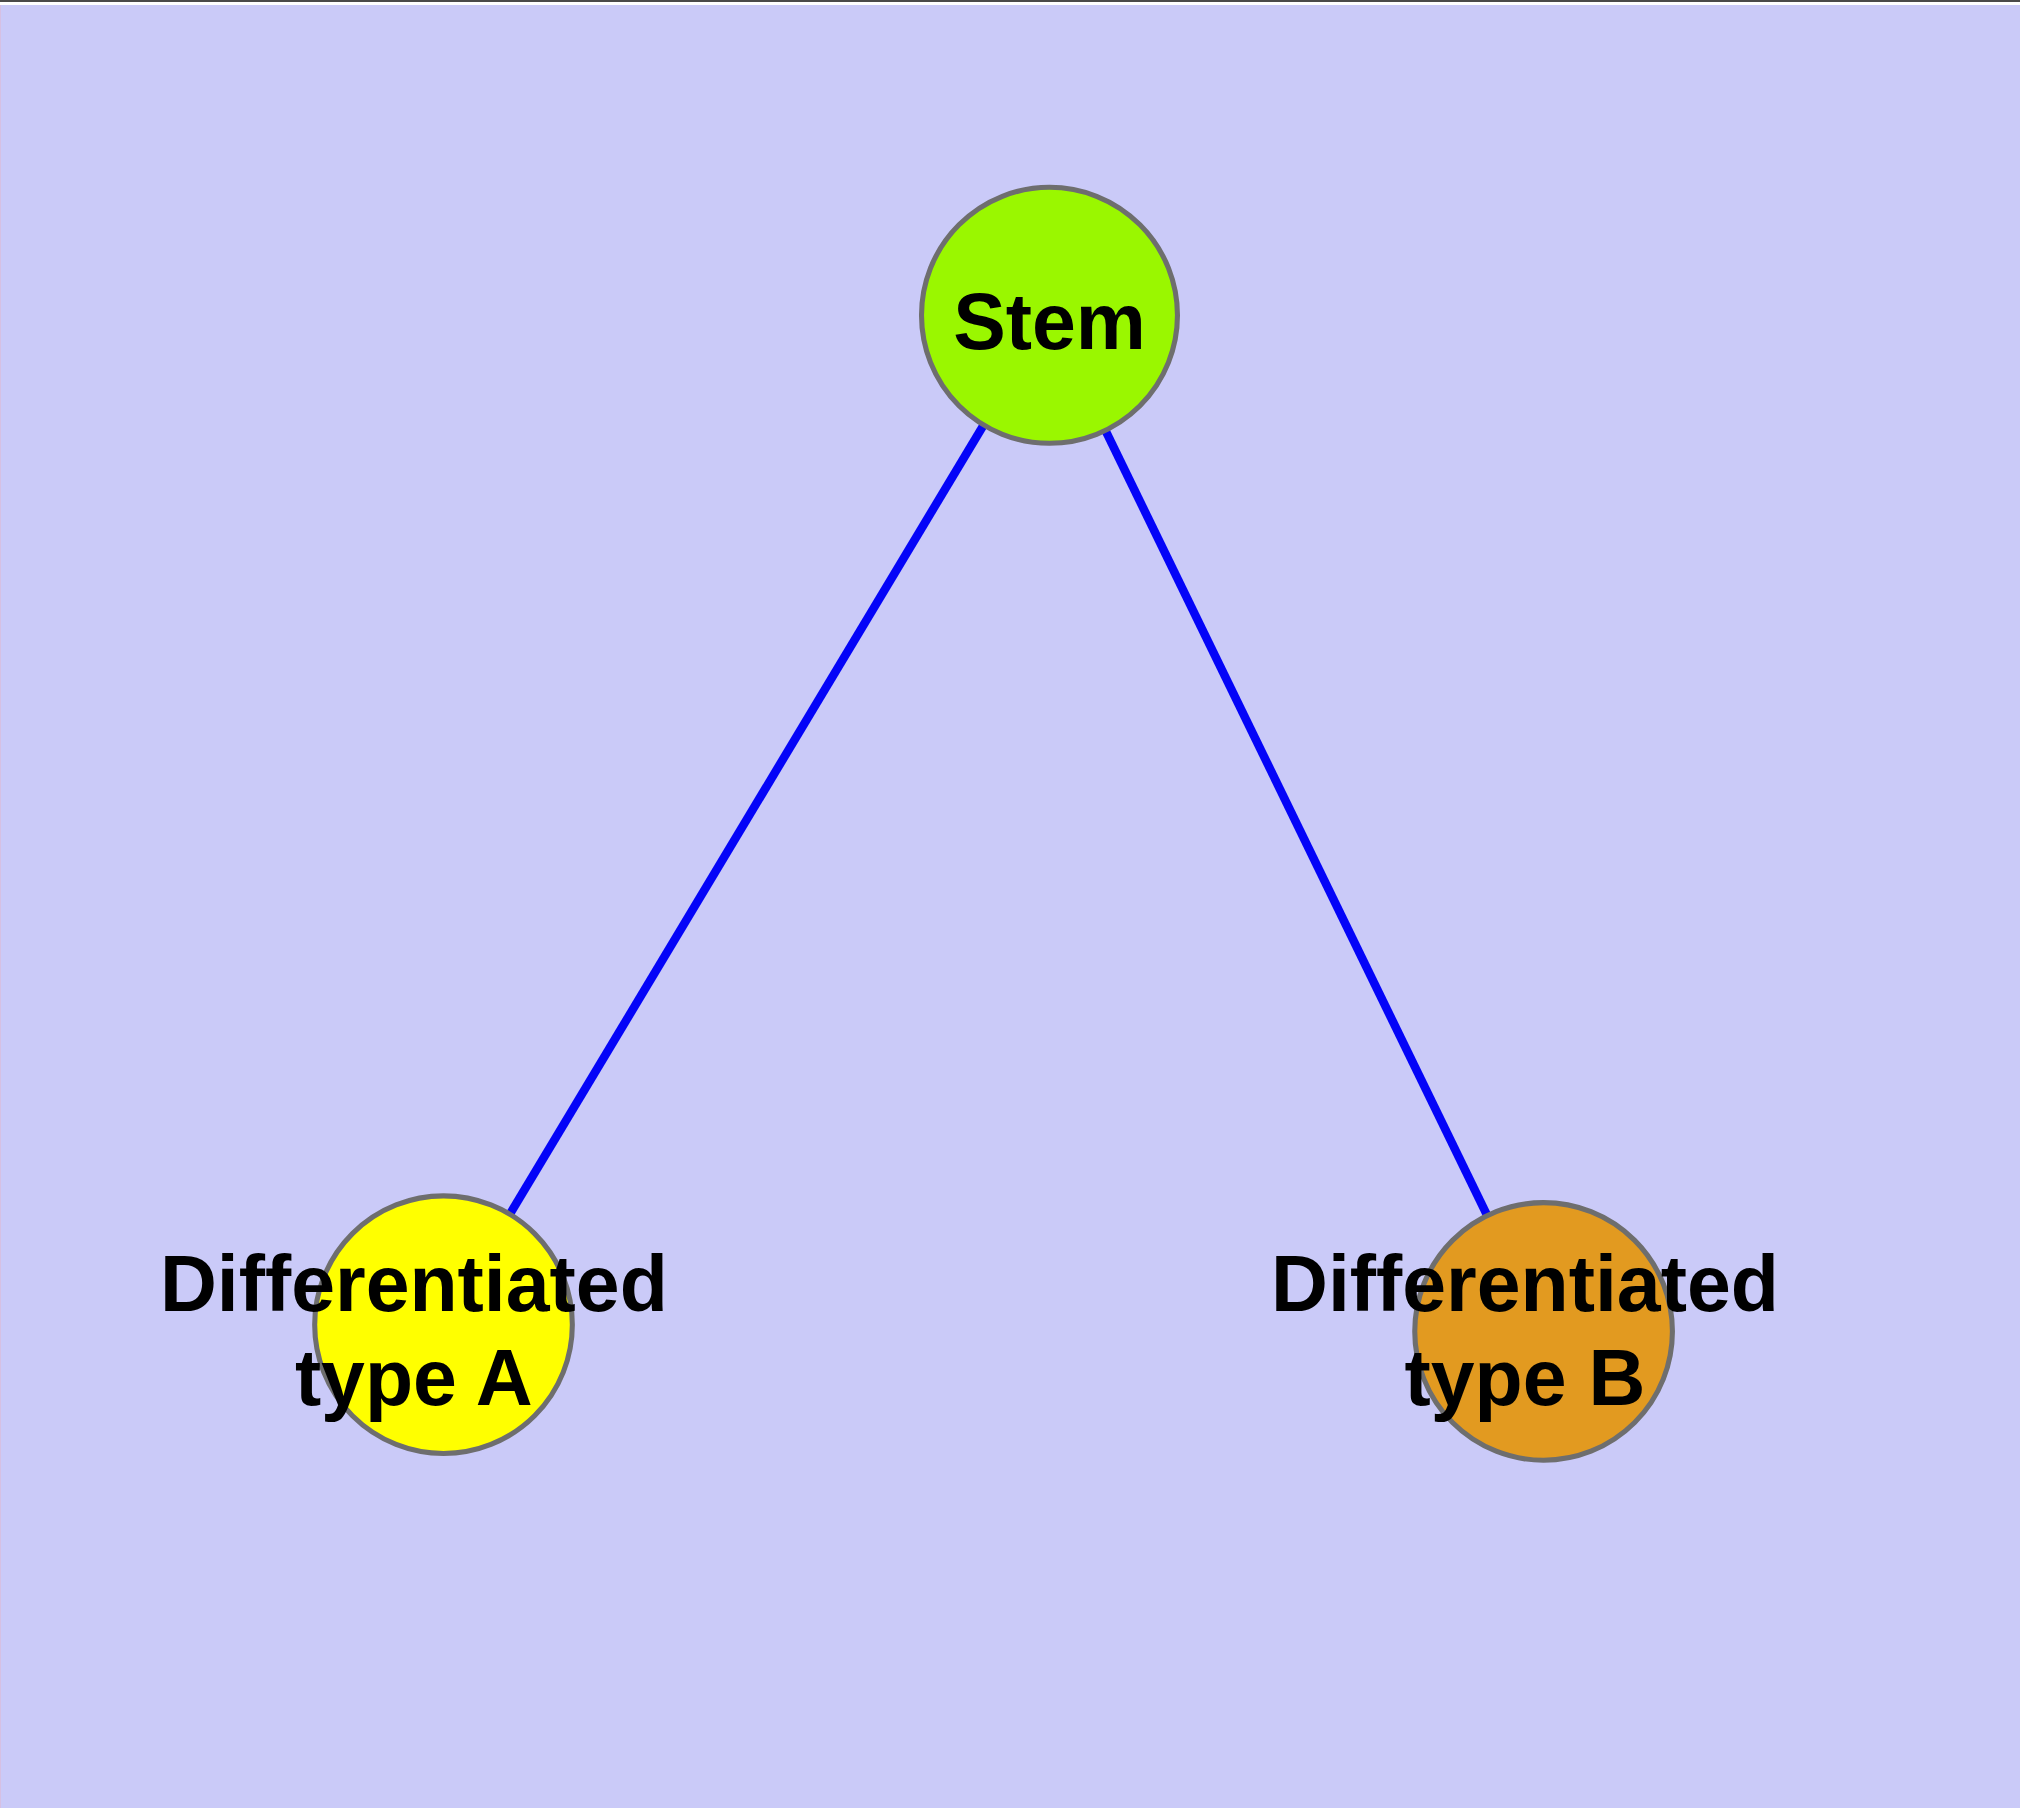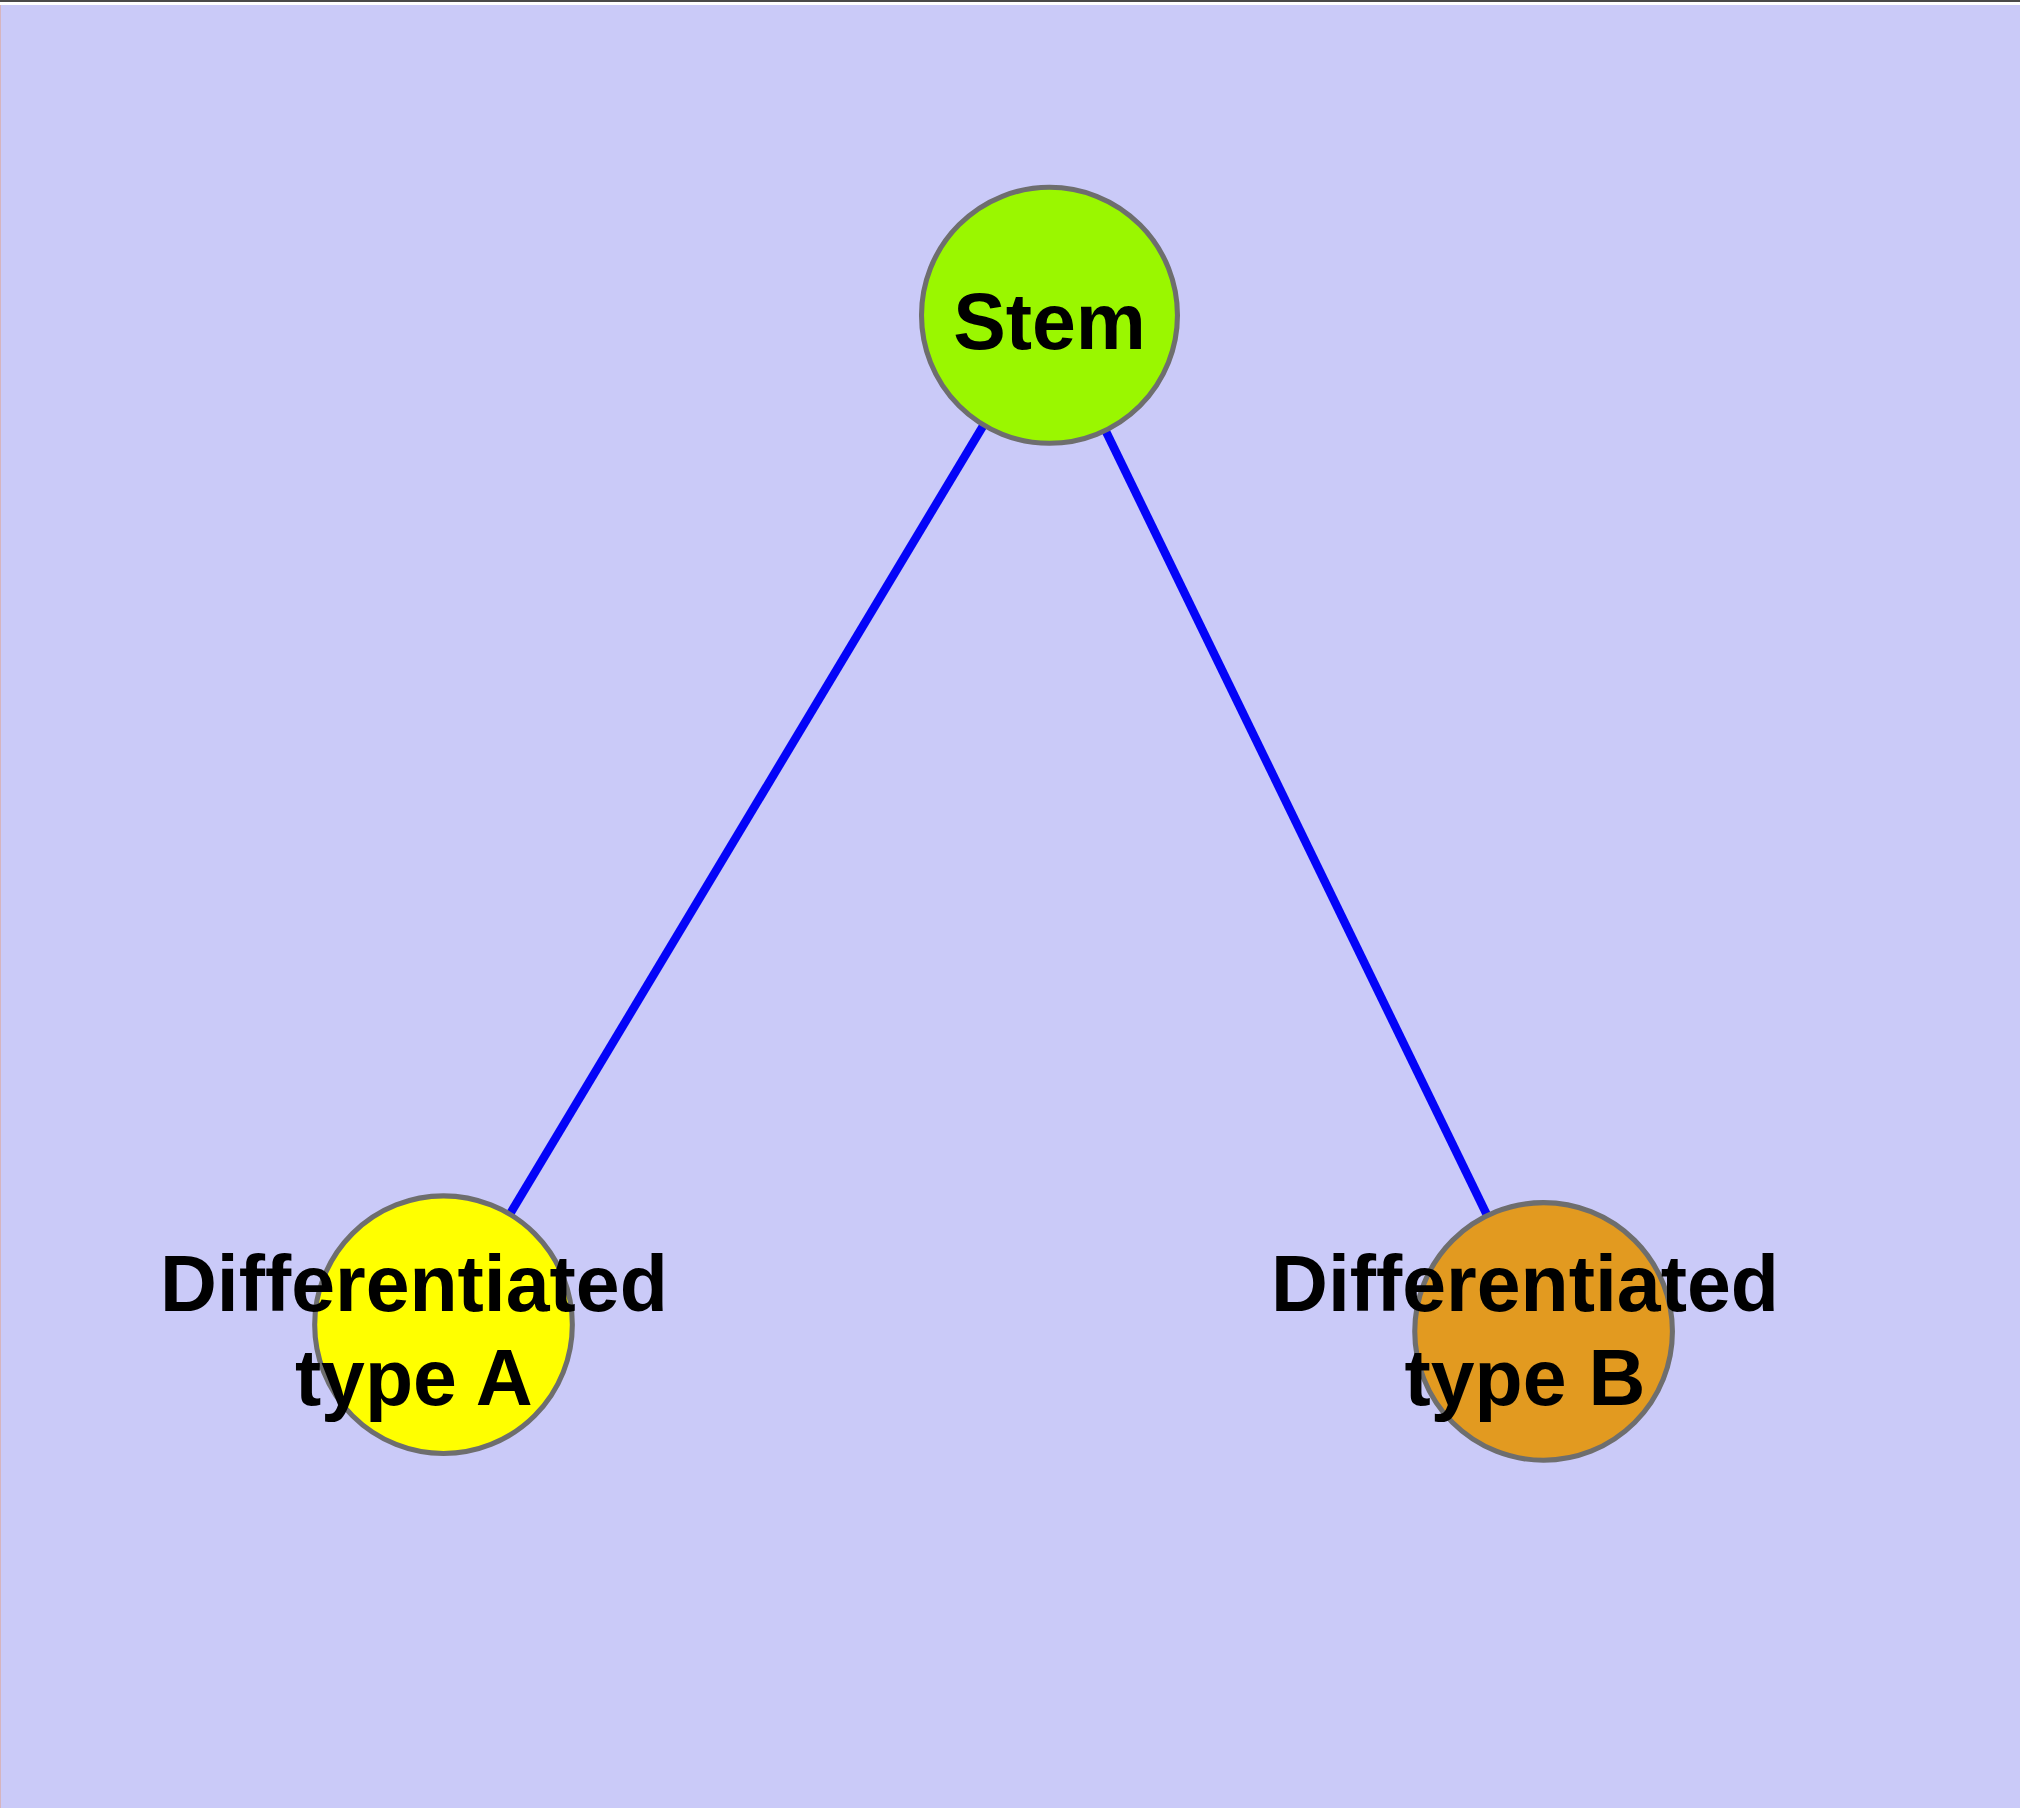--- a/index.html
+++ b/index.html
@@ -5,21 +5,21 @@
   html, body {
     margin: 0;
     padding: 0;
     background: #ffffff;
   }
   #stage {
     position: relative;
     width: 2021px;
     height: 1812px;
     overflow: hidden;
-    background: #f97316;
+    background: #fca5a5;
   }
   #graph-svg {
     position: absolute;
     left: 0;
     top: 0;
     width: 100%;
     height: 100%;
     display: block;
   }
   .node-label {

